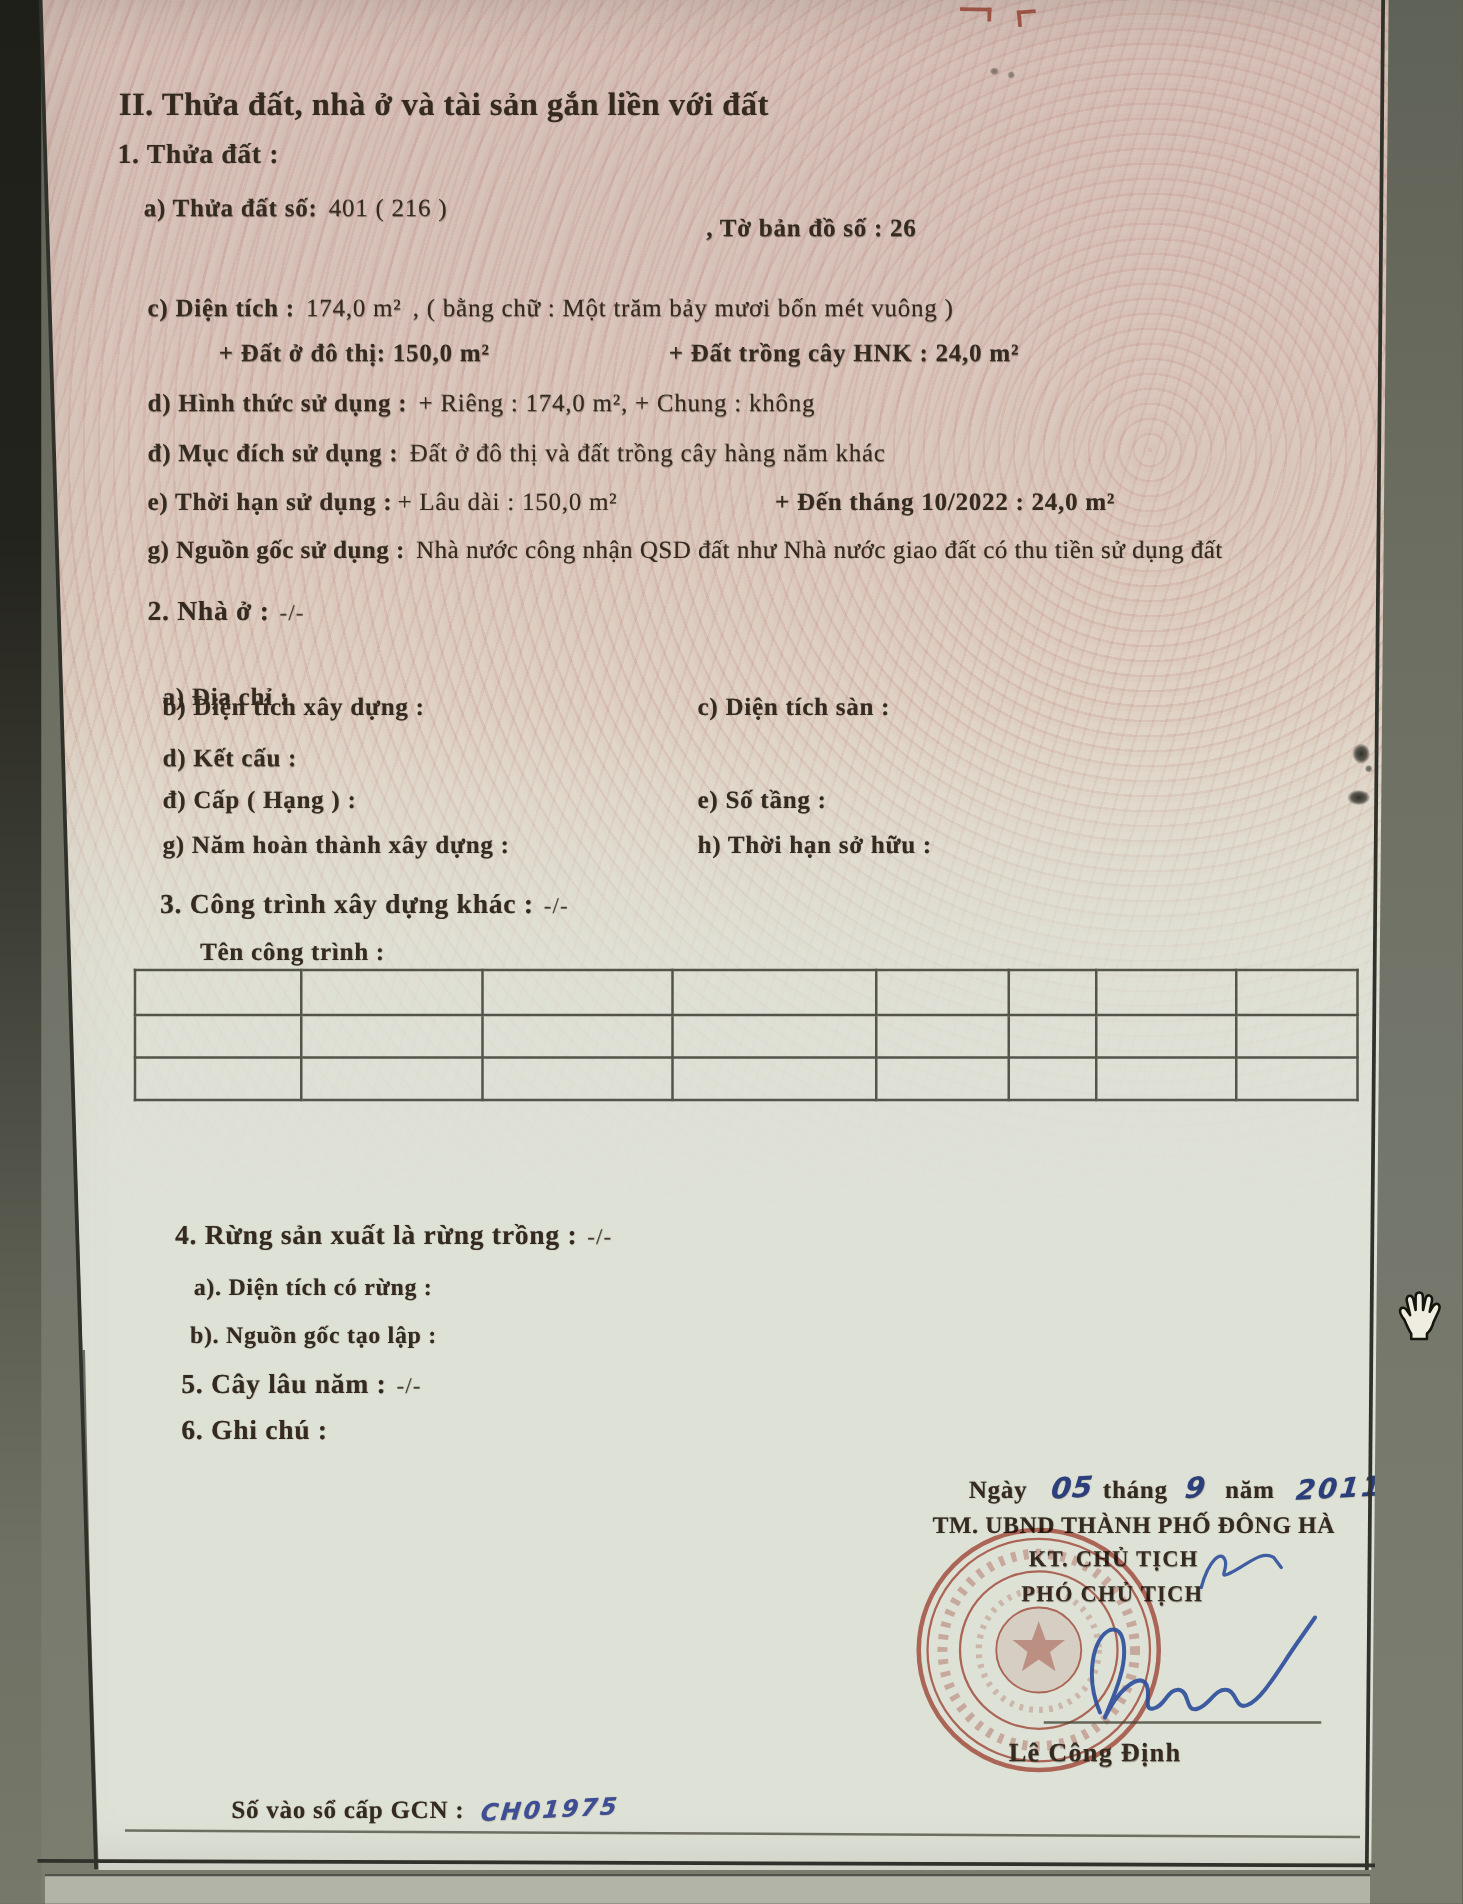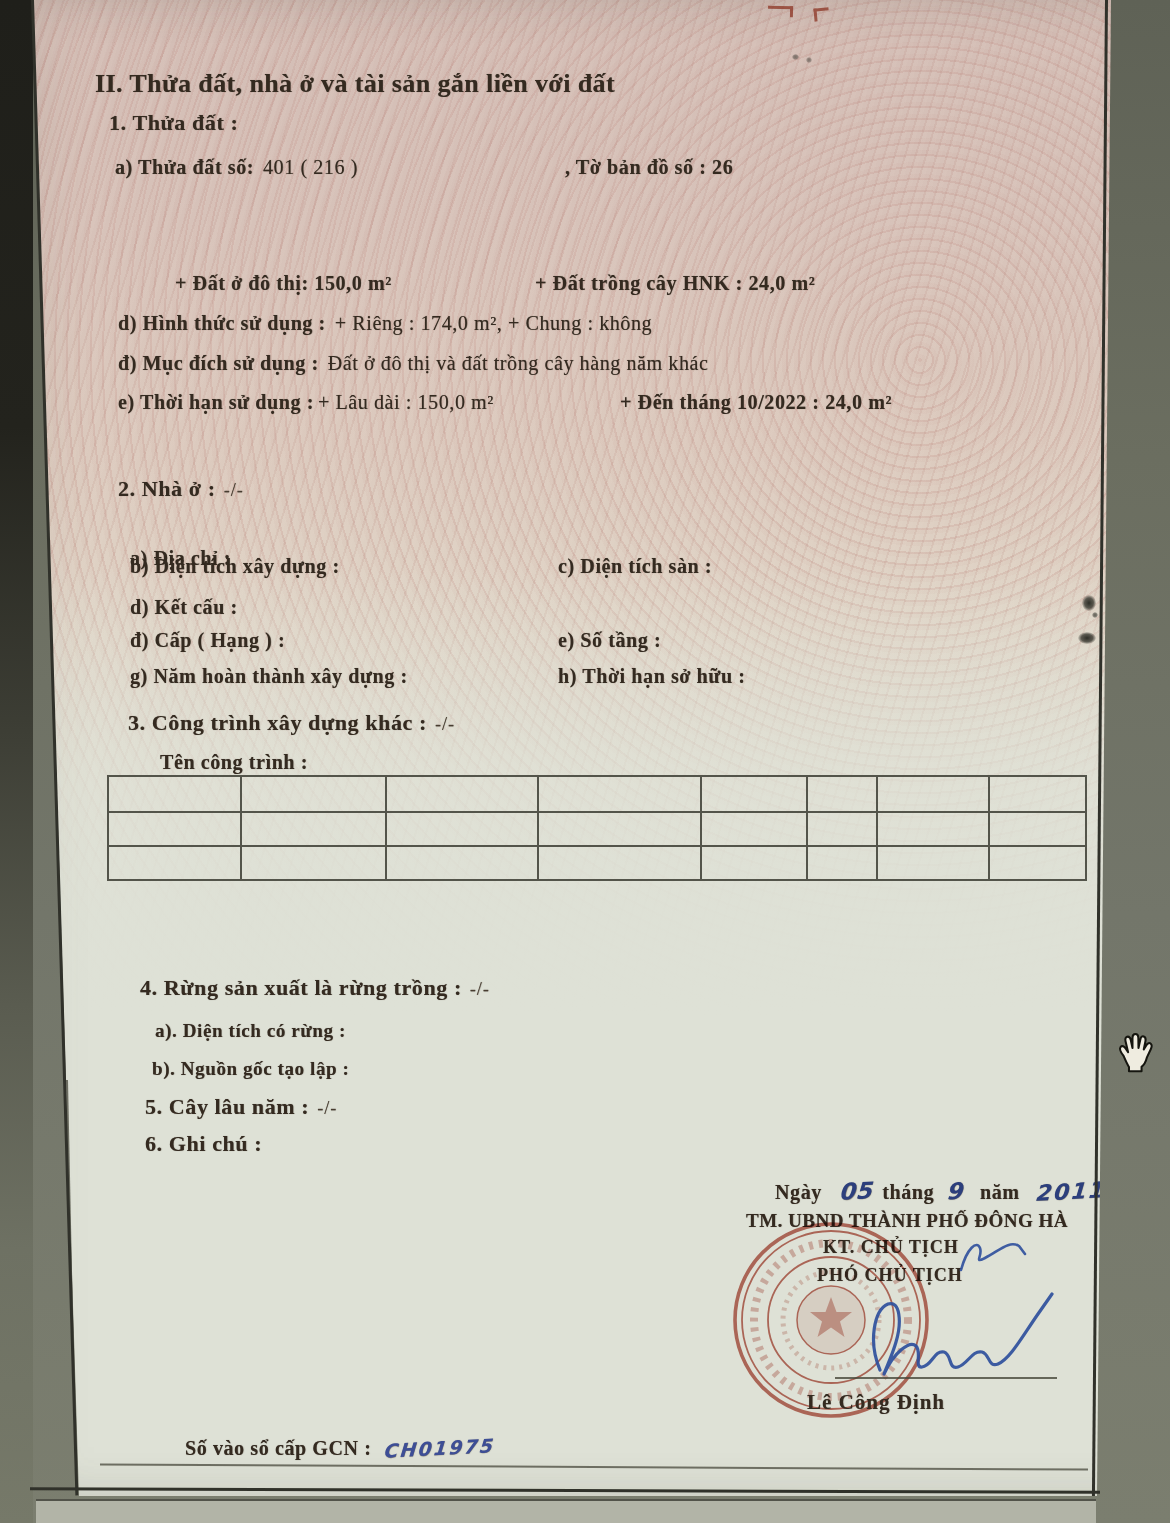--- a/index.html
+++ b/index.html
@@ -39,44 +39,50 @@
 </style>
 </head>
 <body>
 
 <div class="screen">
   <div class="left-strip"></div>
 
   <div class="page">
 
     <div class="t title" style="left:95px;top:68px">II. Thửa đất, nhà ở và tài sản gắn liền với đất</div>
-    <div class="t h" style="left:109px;top:110px">1. Thửa đất :</div>
+    <div class="t h" style="left:94px;top:110px">1. Thửa đất :</div>
 
     <div class="t" style="left:115px;top:155px">
       <span>a) Thửa đất số:</span><span class="val">401 ( 216 )</span>
     </div>
-    <div class="t" style="left:565px;top:155px">, Tờ bản đồ số : 26</div>
-
-
+    <div class="t" style="left:565px;top:171px">, Tờ bản đồ số : 26</div>
+
+
+    <div class="t" style="left:118px;top:235px">
+      <span>c) Diện tích :</span><span class="val">174,0 m²</span><span class="val">, ( bằng chữ : Một trăm bảy mươi bốn mét vuông )</span>
+    </div>
     <div class="t" style="left:175px;top:271px">+ Đất ở đô thị: 150,0 m²</div>
     <div class="t" style="left:535px;top:271px">+ Đất trồng cây HNK : 24,0 m²</div>
 
     <div class="t" style="left:118px;top:311px">
       <span>d) Hình thức sử dụng :</span><span class="val">+ Riêng : 174,0 m², + Chung : không</span>
     </div>
 
     <div class="t" style="left:118px;top:351px">
       <span>đ) Mục đích sử dụng :</span><span class="val">Đất ở đô thị và đất trồng cây hàng năm khác</span>
     </div>
 
     <div class="t" style="left:118px;top:390px">
       <span>e) Thời hạn sử dụng :</span><span class="val" style="margin-left:4px">+ Lâu dài : 150,0 m²</span>
     </div>
     <div class="t" style="left:620px;top:390px">+ Đến tháng 10/2022 : 24,0 m²</div>
 
+    <div class="t" style="left:118px;top:428px;letter-spacing:.4px">
+      <span>g) Nguồn gốc sử dụng :</span><span class="val">Nhà nước công nhận QSD đất như Nhà nước giao đất có thu tiền sử dụng đất</span>
+    </div>
 
     <div class="t h" style="left:118px;top:476px">
       <span>2. Nhà ở :</span><span class="nd">-/-</span>
     </div>
     <div class="t" style="left:130px;top:546px">a) Địa chỉ :</div>
     <div class="t" style="left:130px;top:554px">b) Diện tích xây dựng :</div>
     <div class="t" style="left:558px;top:554px">c) Diện tích sàn :</div>
     <div class="t" style="left:130px;top:595px">d) Kết cấu :</div>
     <div class="t" style="left:130px;top:628px">đ) Cấp ( Hạng ) :</div>
     <div class="t" style="left:558px;top:628px">e) Số tầng :</div>

